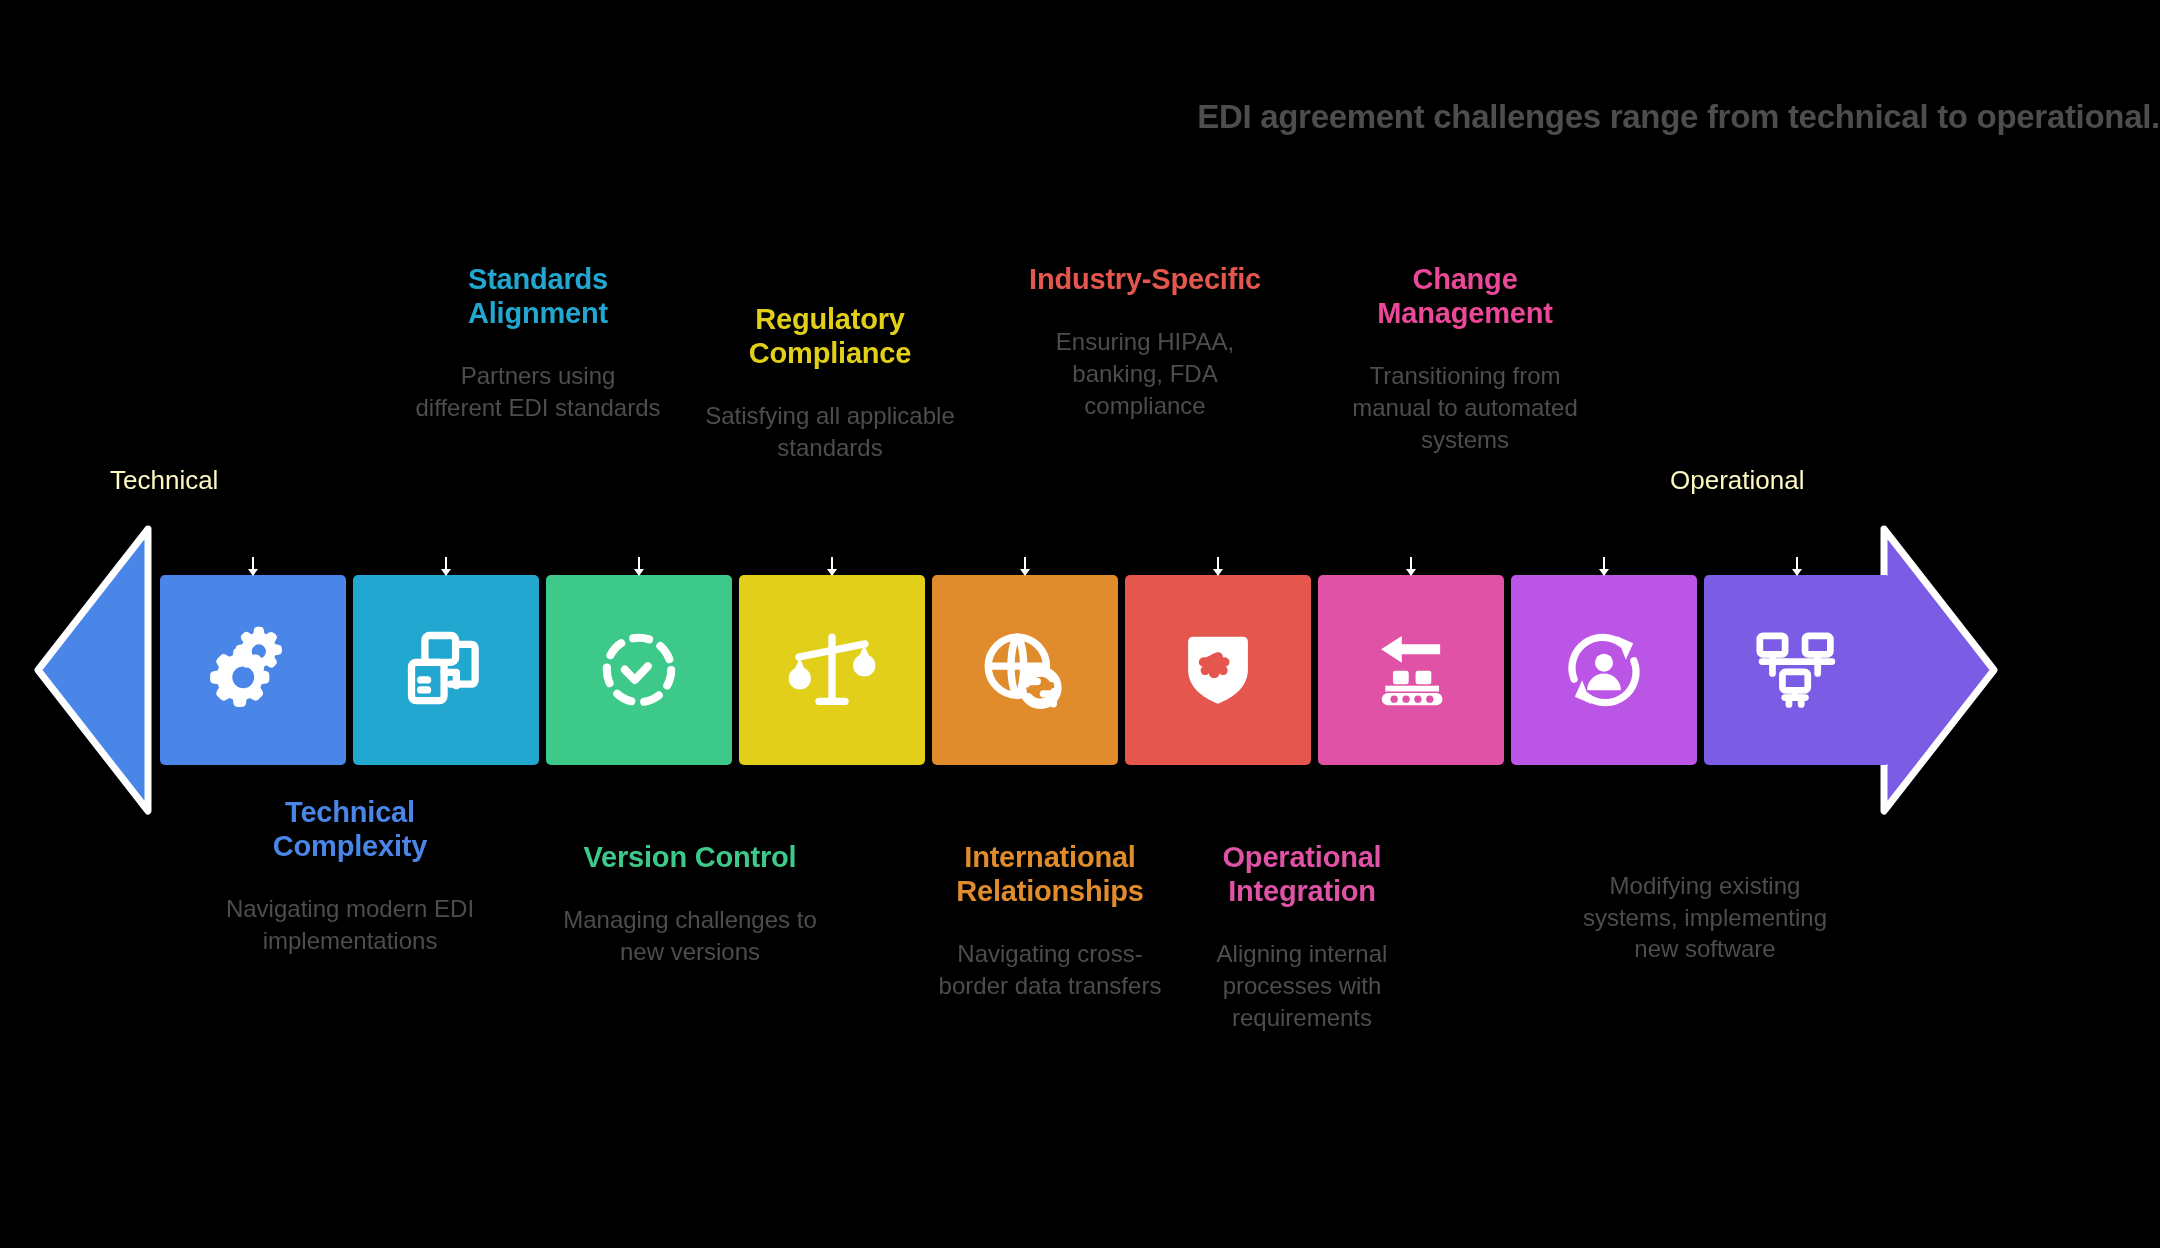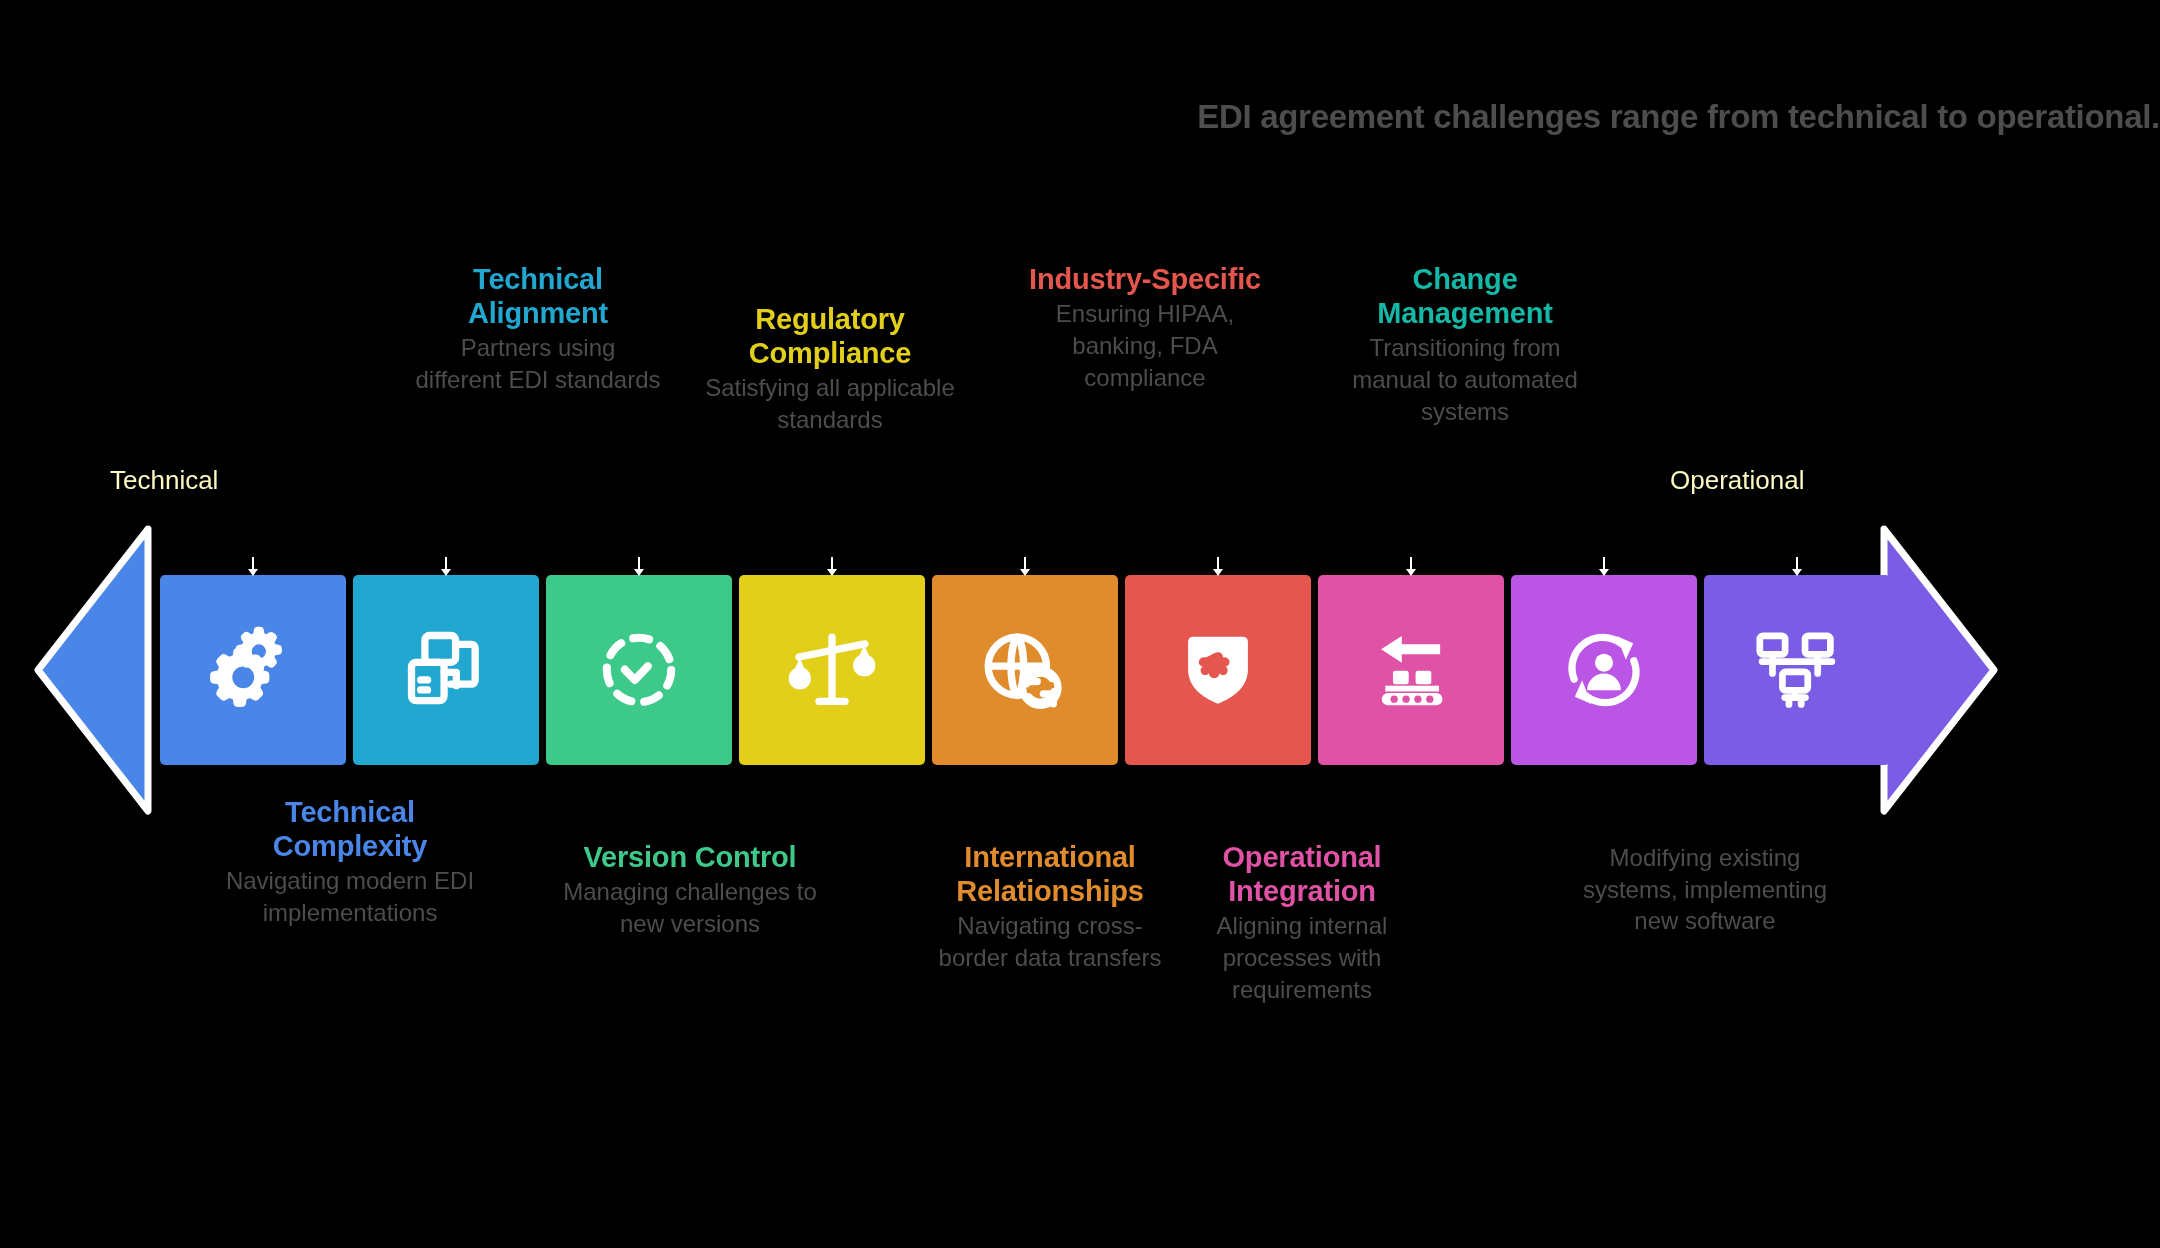--- a/index.html
+++ b/index.html
@@ -107,21 +107,21 @@
   .callout .c-title {
     font-size: 29px;
     font-weight: bold;
     line-height: 1.18;
     letter-spacing: -0.2px;
   }
   .callout .c-desc {
     font-size: 24px;
     color: #4d4d4d;
     line-height: 1.32;
-    margin-top: 2px;
+    margin-top: 30px;
   }
 
   .callout-top    { }
   .callout-bottom { }
 </style>
 </head>
 <body>
 
 <div id="title">EDI agreement challenges range from technical to operational.</div>
 
@@ -243,36 +243,36 @@
         <path d="M11.5 17.3v1.9"></path>
         <path d="M8.8 19.2h5.4"></path>
         <path d="M9.9 19.2v1.8M13.1 19.2v1.8"></path>
       </svg>
     </div>
 
   </div>
 </div>
 
 <div class="callout callout-top" style="left:415px; top:262px; width:246px;">
-  <div class="c-title" style="color:#22a7d0">Technical Alignment</div>
+  <div class="c-title" style="color:#22a7d0">Standards Alignment</div>
   <div class="c-desc">Partners using different EDI standards</div>
 </div>
 
 <div class="callout callout-top" style="left:686px; top:302px; width:288px;">
   <div class="c-title" style="color:#e2cf1a">Regulatory Compliance</div>
   <div class="c-desc">Satisfying all applicable standards</div>
 </div>
 
 <div class="callout callout-top" style="left:1025px; top:262px; width:240px;">
   <div class="c-title" style="color:#e5564e">Industry-Specific</div>
   <div class="c-desc">Ensuring HIPAA, banking, FDA compliance</div>
 </div>
 
 <div class="callout callout-top" style="left:1330px; top:262px; width:270px;">
-  <div class="c-title" style="color:#14b8a6">Change Management</div>
+  <div class="c-title" style="color:#ec4899">Change Management</div>
   <div class="c-desc">Transitioning from manual to automated systems</div>
 </div>
 
 <div class="callout callout-bottom" style="left:205px; top:795px; width:290px;">
   <div class="c-title" style="color:#4a86e8">Technical Complexity</div>
   <div class="c-desc">Navigating modern EDI implementations</div>
 </div>
 
 <div class="callout callout-bottom" style="left:555px; top:840px; width:270px;">
   <div class="c-title" style="color:#3dc98a">Version Control</div>

